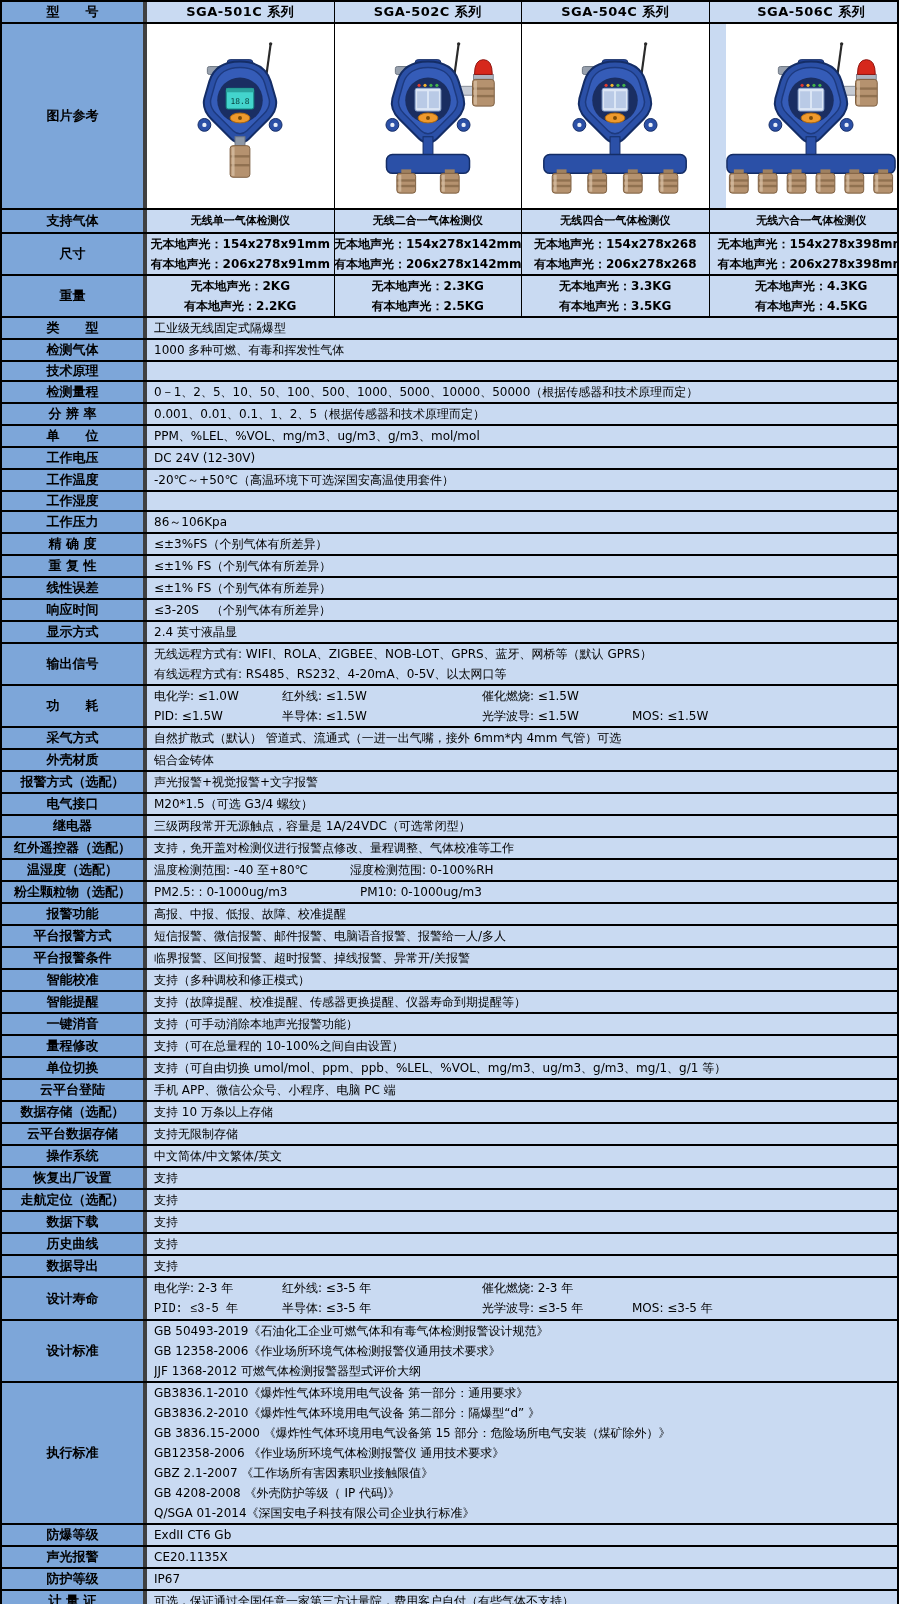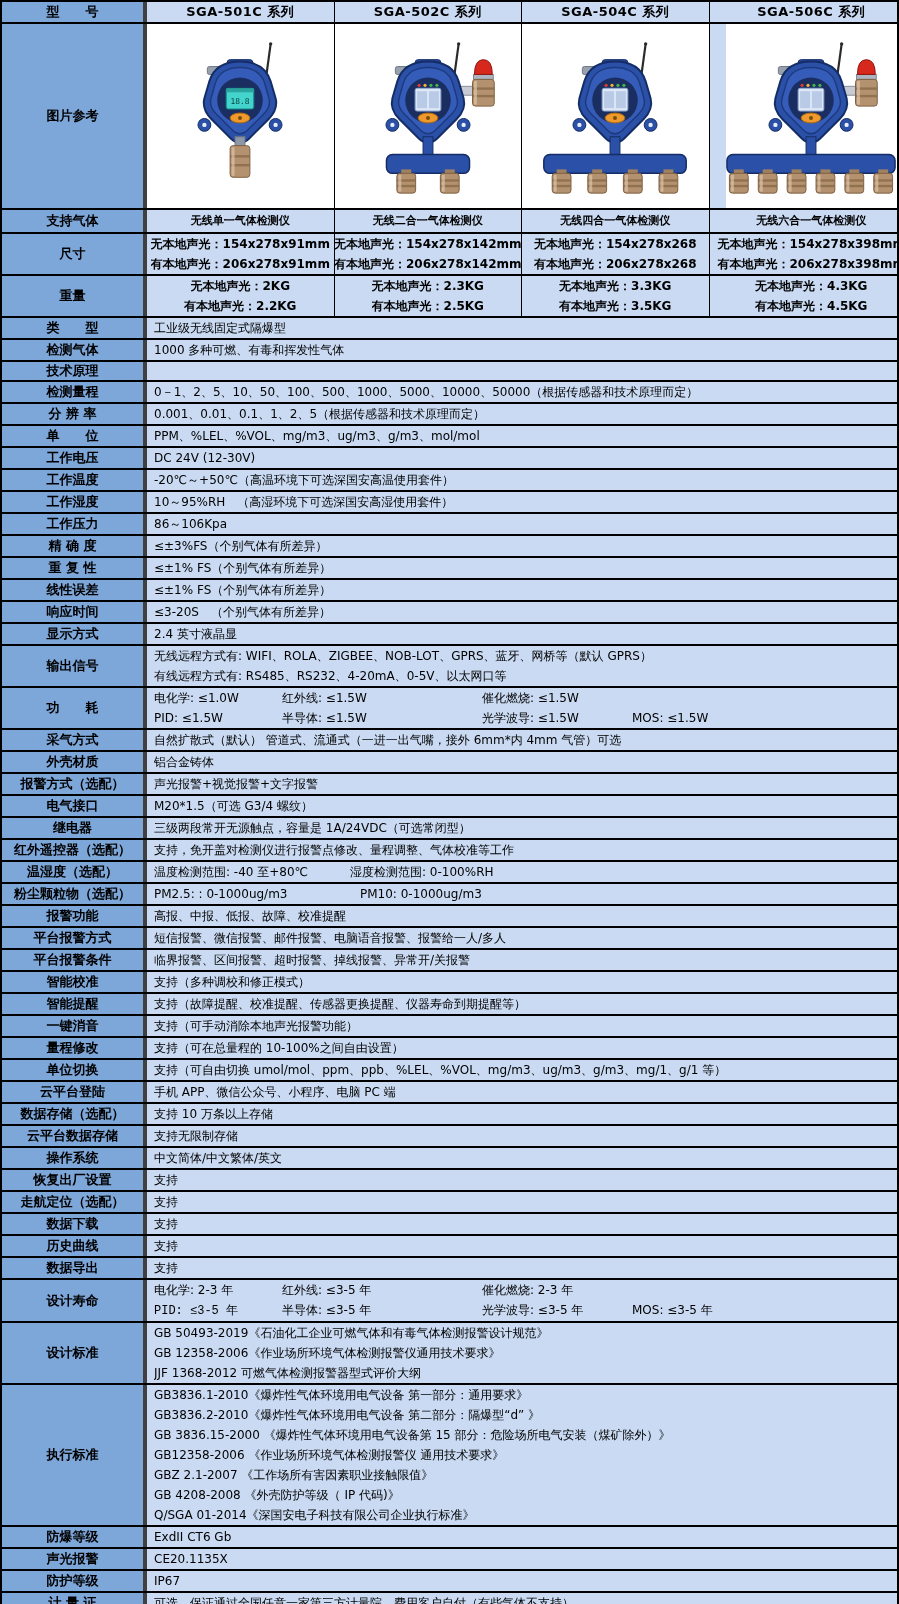--- a/index.html
+++ b/index.html
@@ -314,23 +314,20 @@
 
     <div class="row spec-row" data-name="table-row">
       <div class="cell label-cell" data-name="row-label">工作温度</div>
       <div class="cell value-cell" data-name="row-value">
           <div class="line" data-name="spec-line">-20℃～+50℃（高温环境下可选深国安高温使用套件）</div>
         </div>
     </div>
 
     <div class="row spec-row" data-name="table-row">
       <div class="cell label-cell" data-name="row-label">工作湿度</div>
-      <div class="cell value-cell" data-name="row-value">
-          <div class="line" data-name="spec-line">10～95%RH　（高湿环境下可选深国安高湿使用套件）</div>
-        </div>
     </div>
 
     <div class="row spec-row" data-name="table-row">
       <div class="cell label-cell" data-name="row-label">工作压力</div>
       <div class="cell value-cell" data-name="row-value">
           <div class="line" data-name="spec-line">86～106Kpa</div>
         </div>
     </div>
 
     <div class="row spec-row" data-name="table-row">

